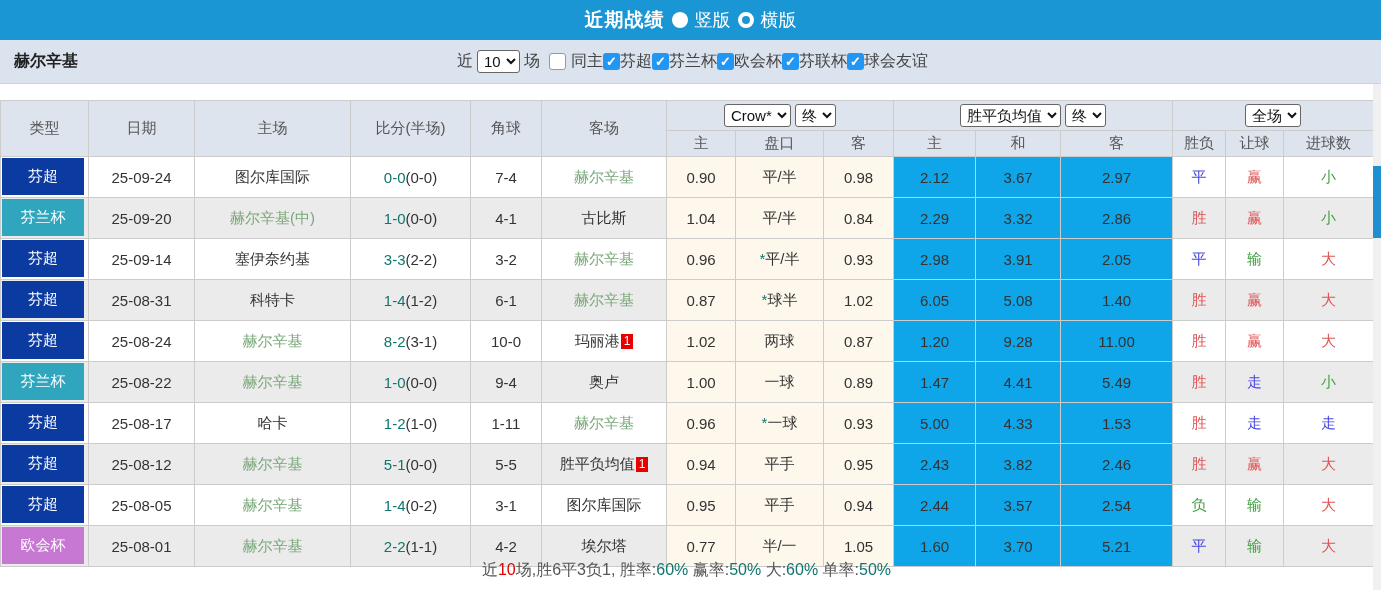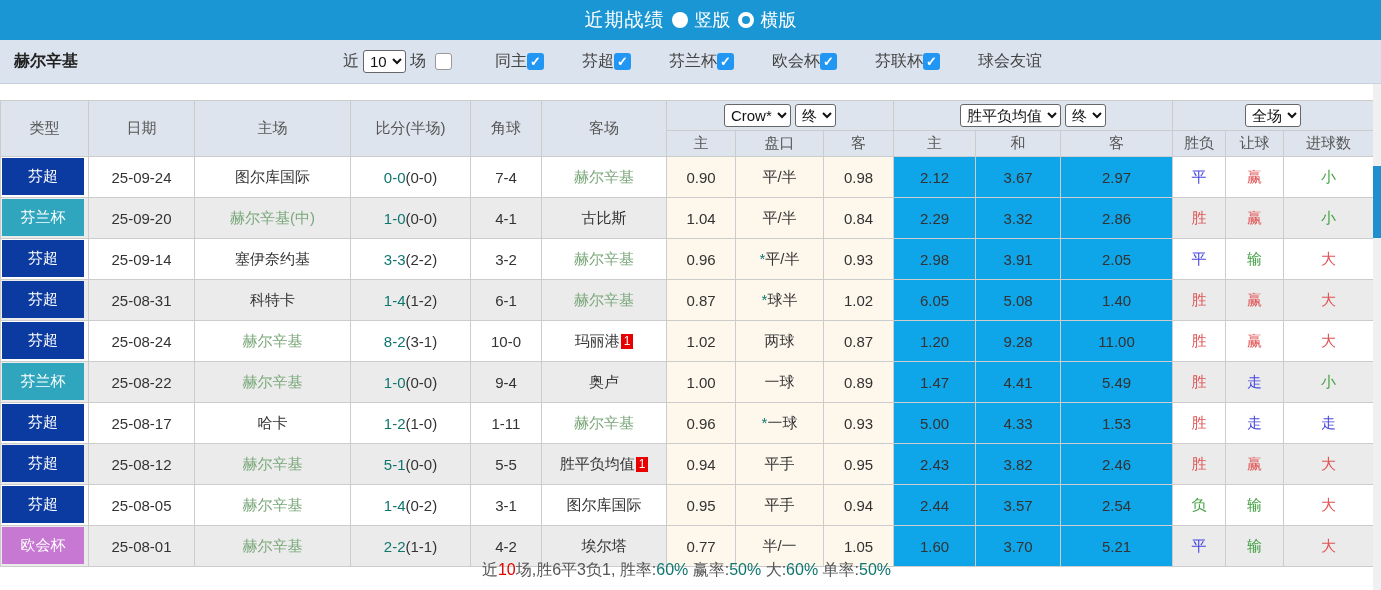--- a/index.html
+++ b/index.html
@@ -6,21 +6,21 @@
   html,body { margin:0; padding:0; }
   body {
     width:1381px; height:590px; position:relative; overflow:hidden;
     background:#fff; font-family:"Liberation Sans", sans-serif;
   }
   
   .titlebar {
     height:40px; background:#1a96d4; color:#fff;
     display:flex; align-items:center; justify-content:center; gap:7px;
   }
-  .titlebar .title { font-weight:normal; font-size:19px; letter-spacing:1px; }
+  .titlebar .title { font-weight:bold; font-size:19px; letter-spacing:1px; }
   .radio { display:inline-block; border-radius:50%; cursor:pointer; }
   .radio.filled { width:16px; height:16px; background:#fff; }
   .radio.empty  { width:16px; height:16px; border:4px solid #fff; background:#1a96d4; }
   .radio-label { font-size:18px; cursor:pointer; }
   
   .filterbar {
     height:44px; background:#dbe3ee; border-bottom:1px solid #c9d1de;
     display:flex; align-items:center; position:relative;
   }
   .team-name { position:absolute; left:14px; font-weight:bold; font-size:16px; color:#222; }
@@ -29,21 +29,21 @@
   select {
     font-family:inherit; font-size:15px; color:#111;
     background:#fff; border:1px solid #666; border-radius:3px; padding:1px 2px;
   }
   .cb {
     width:17px; height:17px; border-radius:3px; display:inline-flex;
     align-items:center; justify-content:center; cursor:pointer; flex:0 0 auto;
   }
   .cb.checked { background:#2196f3; color:#fff; font-size:13px; font-weight:bold; }
   .cb.unchecked { background:#fff; border:1px solid #999; margin:0 5px; }
-  .league-label { font-size:16px; color:#444;margin-left:38px; }
+  .league-label { font-size:16px; color:#444; }
   
   .table-wrap { position:absolute; top:100px; left:0; width:1373px; }
   table { border-collapse:collapse; table-layout:fixed; width:1373px; font-size:15px; }
   th, td {
     border:1px solid #ccc; text-align:center; padding:0;
     overflow:hidden; white-space:nowrap;
   }
   thead th { background:#dee4ee; color:#555; font-weight:normal; }
   tr.hrow1 th { height:30px; }
   tr.hrow2 th { height:26px; }

